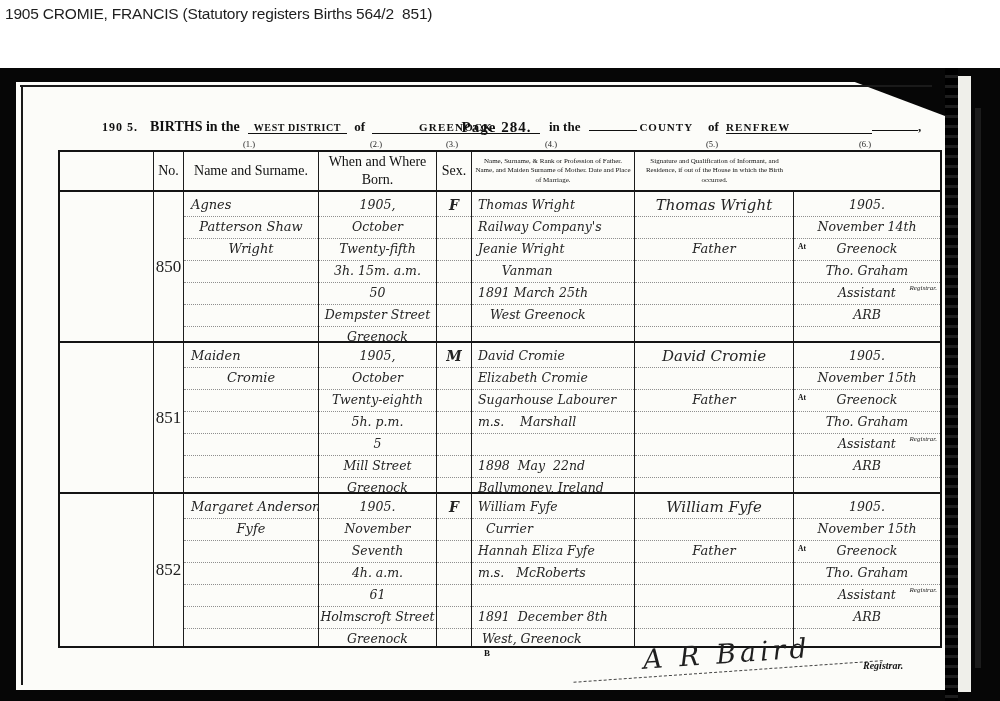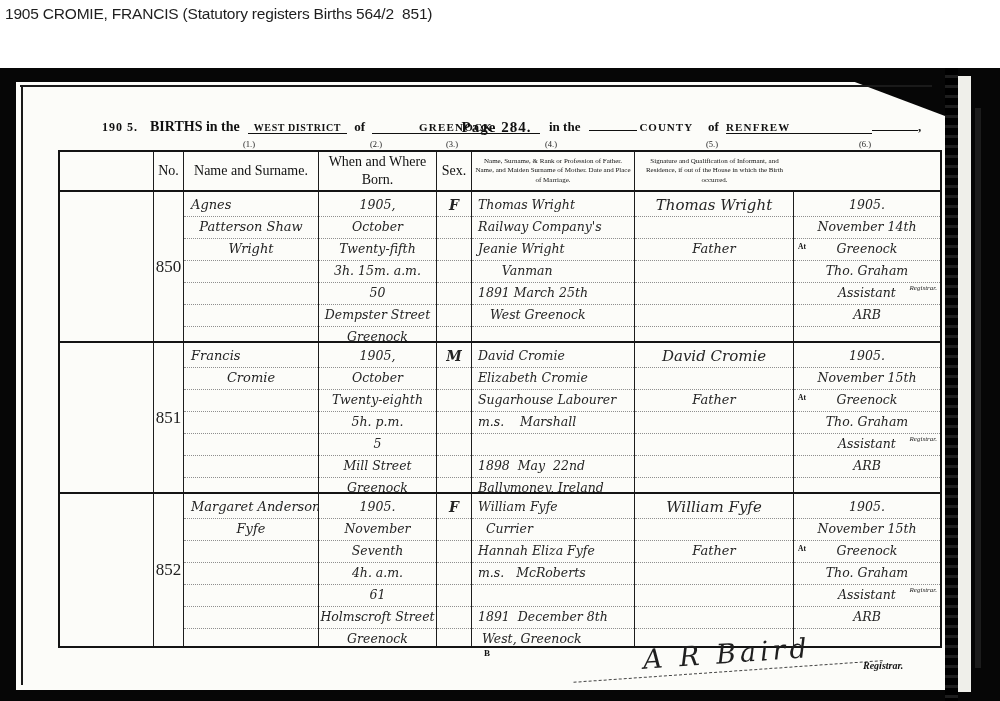--- a/index.html
+++ b/index.html
@@ -199,21 +199,21 @@
             <div class="ln">Assistant</div>
             <div class="ln">ARB</div>
             <div class="ln"></div>
           </div>
       </div>
 
       <div class="row record">
         <div class="cell c-blank"></div>
         <div class="cell c-no">851</div>
         <div class="cell c-name lines">
-            <div class="ln">Francis</div>
+            <div class="ln">Maiden</div>
             <div class="ln">Cromie</div>
             <div class="ln"></div>
             <div class="ln"></div>
             <div class="ln"></div>
             <div class="ln"></div>
             <div class="ln"></div>
           </div>
         <div class="cell c-born lines">
             <div class="ln">1905,</div>
             <div class="ln">October</div>

